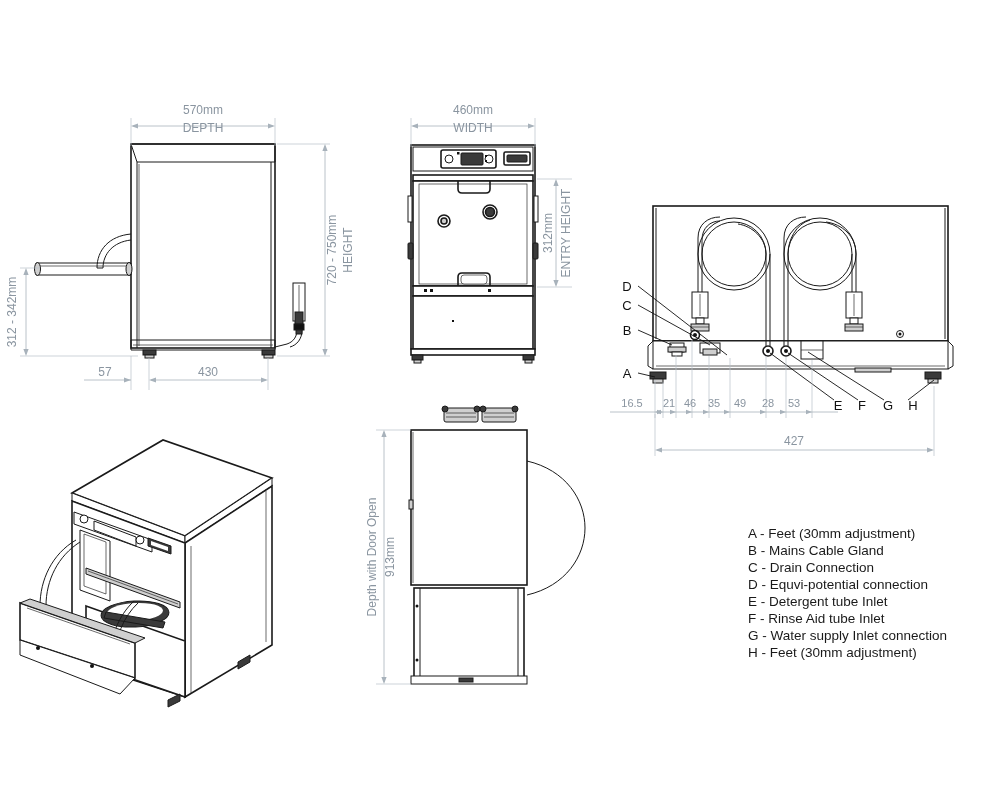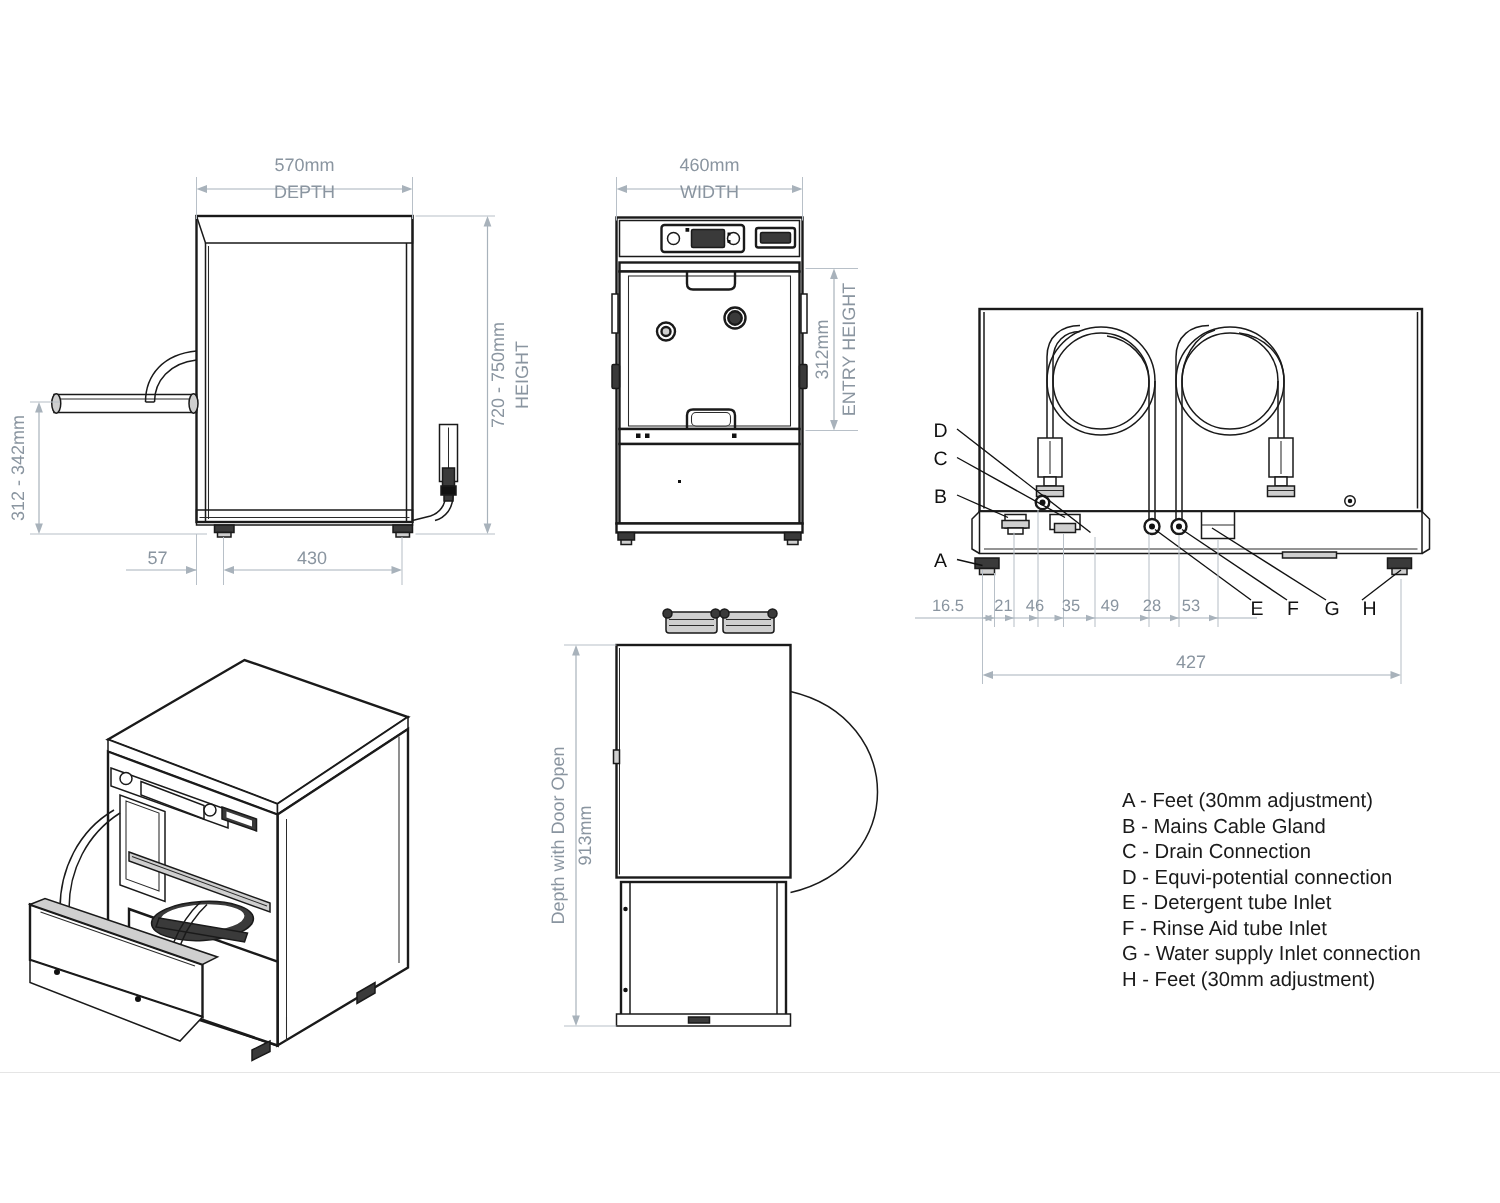--- a/index.html
+++ b/index.html
@@ -5,21 +5,21 @@
 <style>
   html,body{margin:0;padding:0;background:#ffffff;}
   body{
     font-family:"Liberation Sans","DejaVu Sans",sans-serif;
     -webkit-font-smoothing:antialiased;
   }
   #sheet{
     position:relative;
     width:1000px;
     height:715px;
-    background:#737373;
+    background:#fca5a5;
     overflow:hidden;
   }
   #sheet svg{display:block;}
   .dimtxt{
     font-family:"Liberation Sans","DejaVu Sans",sans-serif;
     fill:#8a95a0;
     font-size:12px;
   }
   .dimtxt.sm{font-size:11px;}
   .callout{

